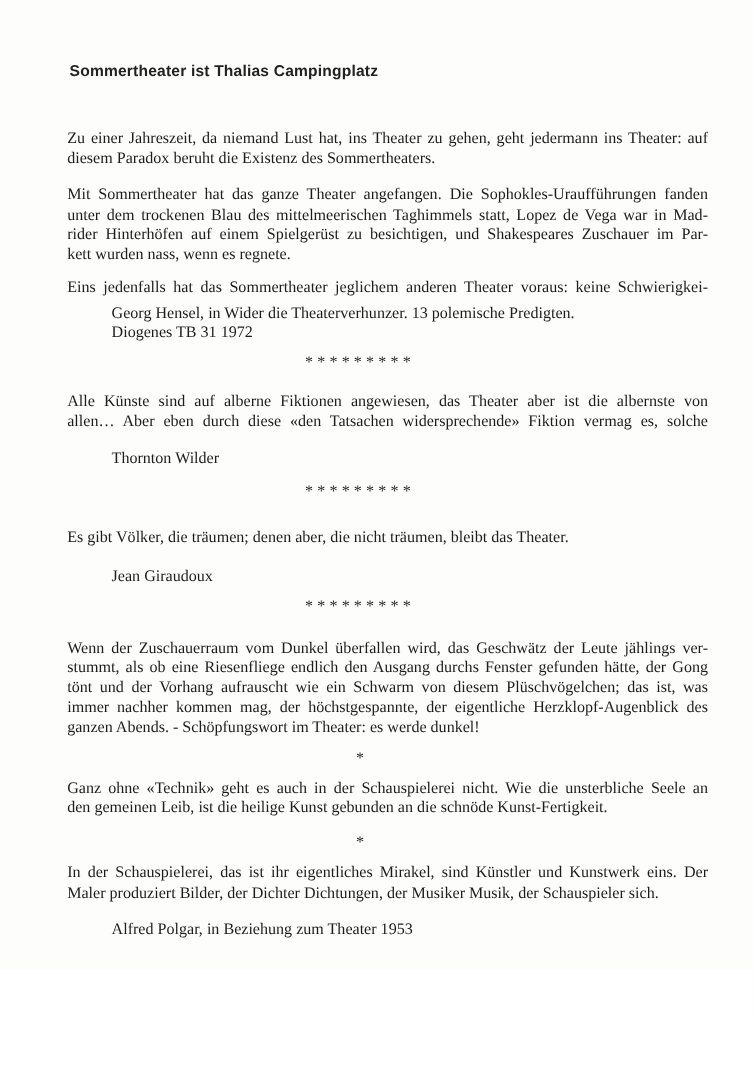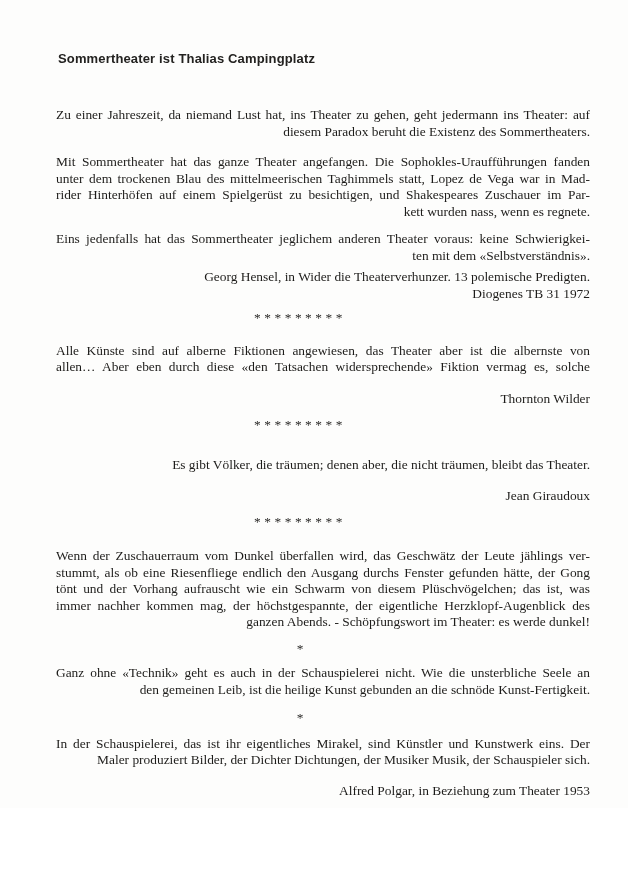--- a/index.html
+++ b/index.html
@@ -37,21 +37,21 @@
     line-height: 16.5px;
   }
   .jline {
     text-align: justify;
     text-align-last: justify;
     height: 16.5px;
     overflow: hidden;
     white-space: normal;
   }
   .lline {
-    text-align: right;
+    text-align: left;
     height: 16.5px;
     overflow: hidden;
   }
   .attribution {
     font-size: 13.4px;
     line-height: 16.5px;
     padding-left: 37px;
   }
   .separator {
     font-size: 13.4px;
@@ -87,21 +87,20 @@
 
     <div class="para" style="margin-top:14px">
       <div class="jline">Mit Sommertheater hat das ganze Theater angefangen. Die Sophokles-Uraufführungen fanden</div>
       <div class="jline">unter dem trockenen Blau des mittelmeerischen Taghimmels statt, Lopez de Vega war in Mad-</div>
       <div class="jline">rider Hinterhöfen auf einem Spielgerüst zu besichtigen, und Shakespeares Zuschauer im Par-</div>
       <div class="lline">kett wurden nass, wenn es regnete.</div>
     </div>
 
     <div class="para" style="margin-top:11px">
       <div class="jline">Eins jedenfalls hat das Sommertheater jeglichem anderen Theater voraus: keine Schwierigkei-</div>
-      <div class="lline">ten mit dem «Selbstverständnis».</div>
     </div>
 
     <div class="attribution" style="margin-top:5px">
       <div class="lline">Georg Hensel, in Wider die Theaterverhunzer. 13 polemische Predigten.</div>
       <div class="lline">Diogenes TB 31 1972</div>
     </div>
 
     <div class="separator" style="margin-top:8px">*********</div>
 
     <div class="para" style="margin-top:16px">

